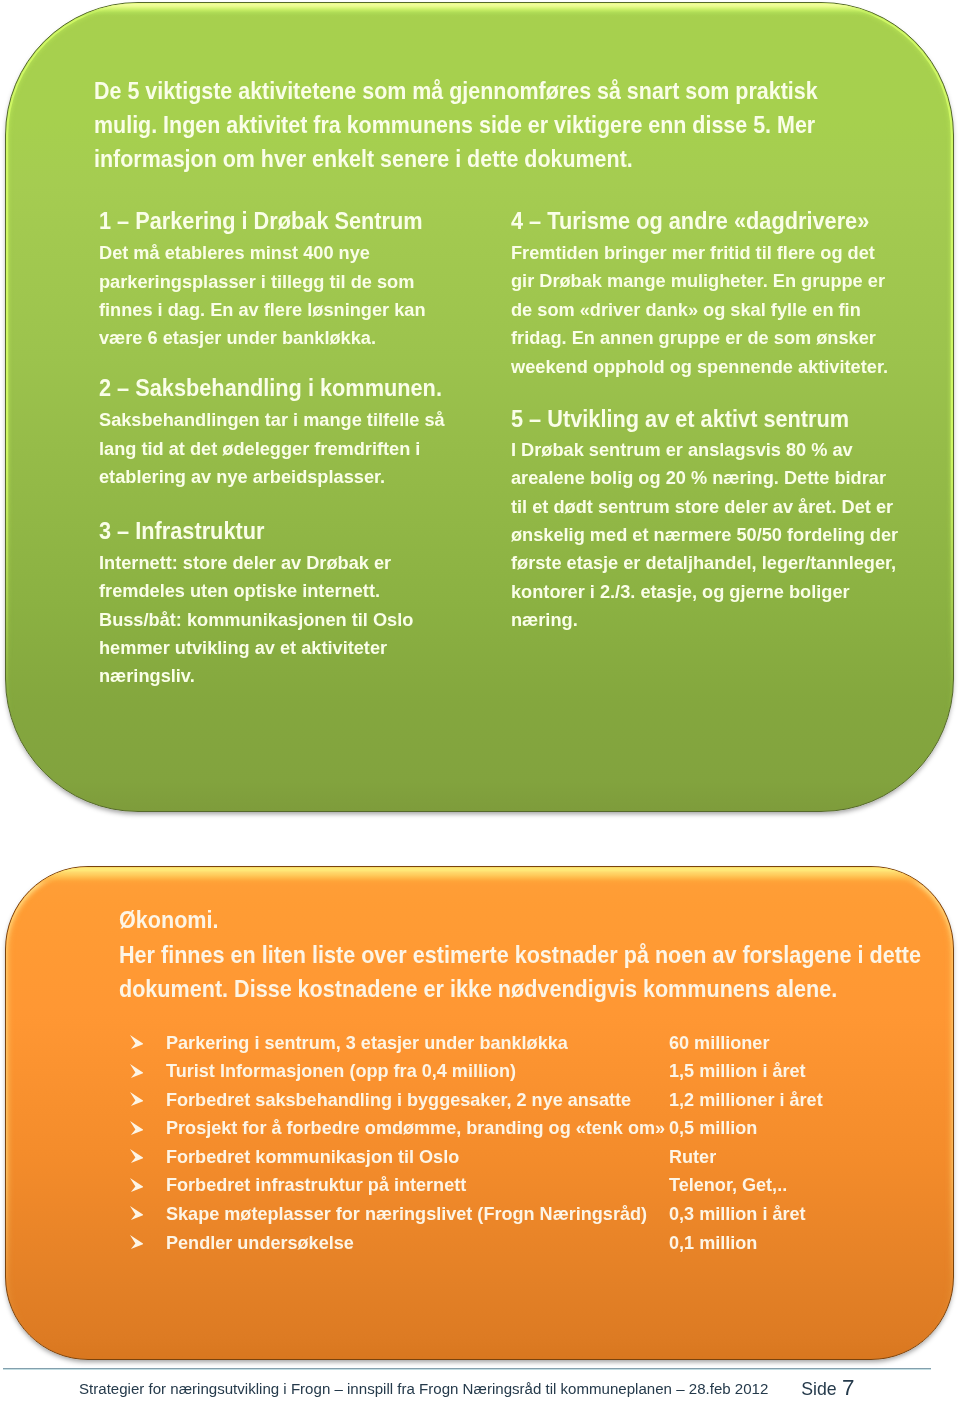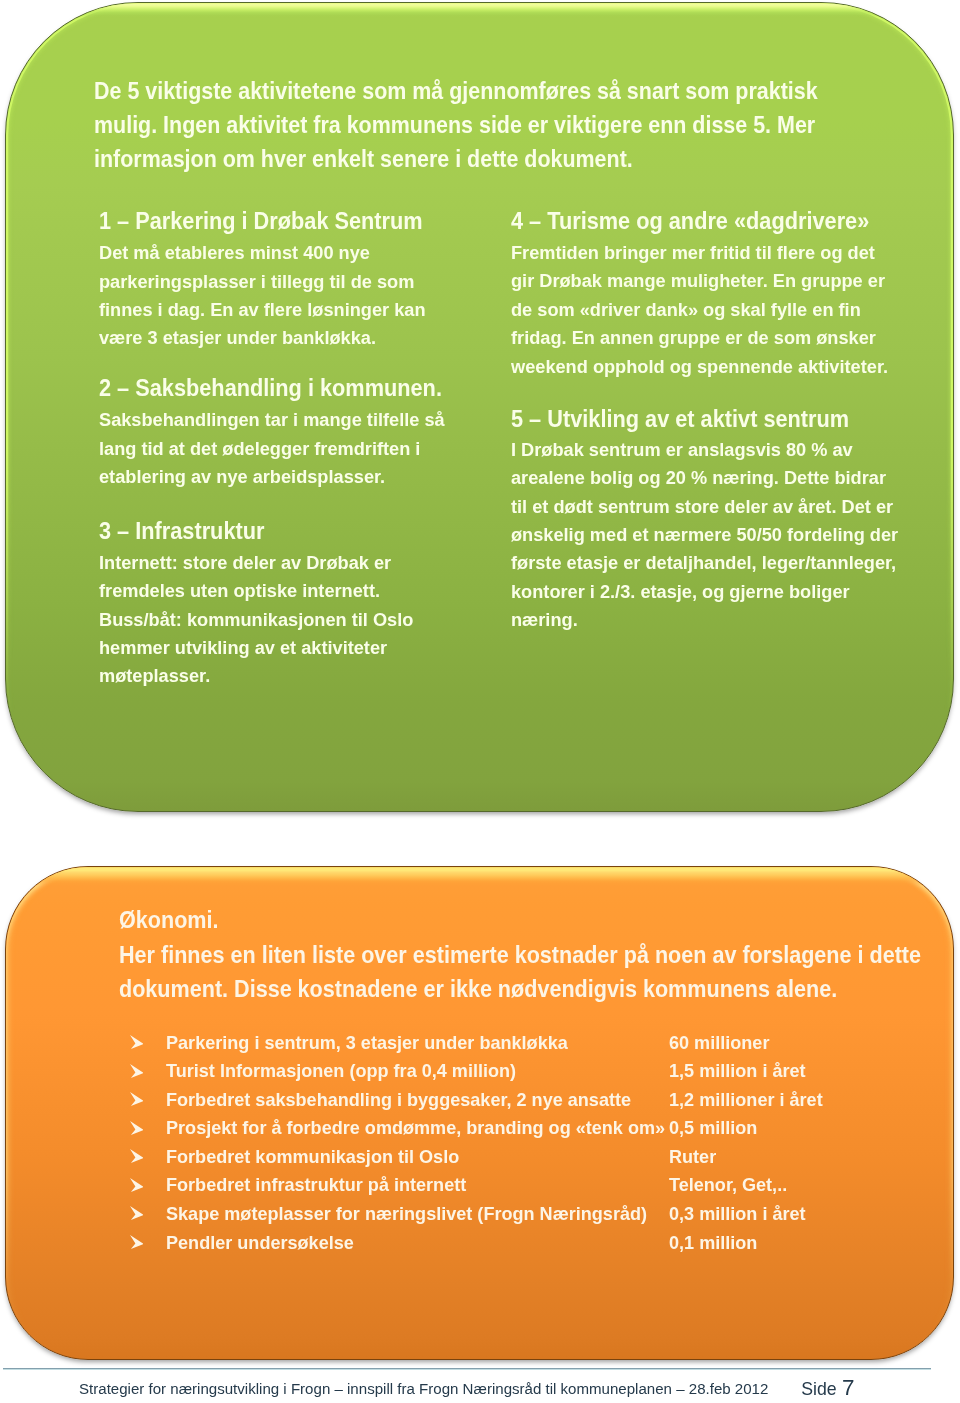--- a/index.html
+++ b/index.html
@@ -92,31 +92,31 @@
   <div class="orange-edge"></div>
   <div class="orange-bevel"></div>
   <div id="content">
       <div class="tx gtx intro-l" style="left: 93.8px; top: 79.7px;">De 5 viktigste aktivitetene som må gjennomføres så snart som praktisk</div>
       <div class="tx gtx intro-l" style="left: 93.8px; top: 114.05px;">mulig. Ingen aktivitet fra kommunens side er viktigere enn disse 5. Mer</div>
       <div class="tx gtx intro-l" style="left: 93.8px; top: 148.4px;">informasjon om hver enkelt senere i dette dokument.</div>
       <div class="tx gtx head-l" style="left: 99.2px; top: 209.7px;">1 – Parkering i Drøbak Sentrum</div>
       <div class="tx gtx body-l" style="left: 99.2px; top: 244.4px;">Det må etableres minst 400 nye</div>
       <div class="tx gtx body-l" style="left: 99.2px; top: 272.7px;">parkeringsplasser i tillegg til de som</div>
       <div class="tx gtx body-l" style="left: 99.2px; top: 301px;">finnes i dag. En av flere løsninger kan</div>
-      <div class="tx gtx body-l" style="left: 99.2px; top: 329.3px;">være 3 etasjer under bankløkka.</div>
+      <div class="tx gtx body-l" style="left: 99.2px; top: 329.3px;">være 6 etasjer under bankløkka.</div>
       <div class="tx gtx head-l" style="left: 99.2px; top: 377.1px;">2 – Saksbehandling i kommunen.</div>
       <div class="tx gtx body-l" style="left: 99.2px; top: 411.3px;">Saksbehandlingen tar i mange tilfelle så</div>
       <div class="tx gtx body-l" style="left: 99.2px; top: 439.6px;">lang tid at det ødelegger fremdriften i</div>
       <div class="tx gtx body-l" style="left: 99.2px; top: 467.9px;">etablering av nye arbeidsplasser.</div>
       <div class="tx gtx head-l" style="left: 99.2px; top: 520.1px;">3 – Infrastruktur</div>
       <div class="tx gtx body-l" style="left: 99.2px; top: 554px;">Internett: store deler av Drøbak er</div>
       <div class="tx gtx body-l" style="left: 99.2px; top: 582.3px;">fremdeles uten optiske internett.</div>
       <div class="tx gtx body-l" style="left: 99.2px; top: 610.6px;">Buss/båt: kommunikasjonen til Oslo</div>
       <div class="tx gtx body-l" style="left: 99.2px; top: 638.9px;">hemmer utvikling av et aktiviteter</div>
-      <div class="tx gtx body-l" style="left: 99.2px; top: 667.2px;">møteplasser.</div>
+      <div class="tx gtx body-l" style="left: 99.2px; top: 667.2px;">næringsliv.</div>
       <div class="tx gtx head-l" style="left: 511px; top: 209.5px;">4 – Turisme og andre «dagdrivere»</div>
       <div class="tx gtx body-l" style="left: 511px; top: 243.9px;">Fremtiden bringer mer fritid til flere og det</div>
       <div class="tx gtx body-l" style="left: 511px; top: 272.3px;">gir Drøbak mange muligheter. En gruppe er</div>
       <div class="tx gtx body-l" style="left: 511px; top: 300.7px;">de som «driver dank» og skal fylle en fin</div>
       <div class="tx gtx body-l" style="left: 511px; top: 329.1px;">fridag. En annen gruppe er de som ønsker</div>
       <div class="tx gtx body-l" style="left: 511px; top: 357.5px;">weekend opphold og spennende aktiviteter.</div>
       <div class="tx gtx head-l" style="left: 511px; top: 407.9px;">5 – Utvikling av et aktivt sentrum</div>
       <div class="tx gtx body-l" style="left: 511px; top: 440.7px;">I Drøbak sentrum er anslagsvis 80 % av</div>
       <div class="tx gtx body-l" style="left: 511px; top: 469.1px;">arealene bolig og 20 % næring. Dette bidrar</div>
       <div class="tx gtx body-l" style="left: 511px; top: 497.5px;">til et dødt sentrum store deler av året. Det er</div>

